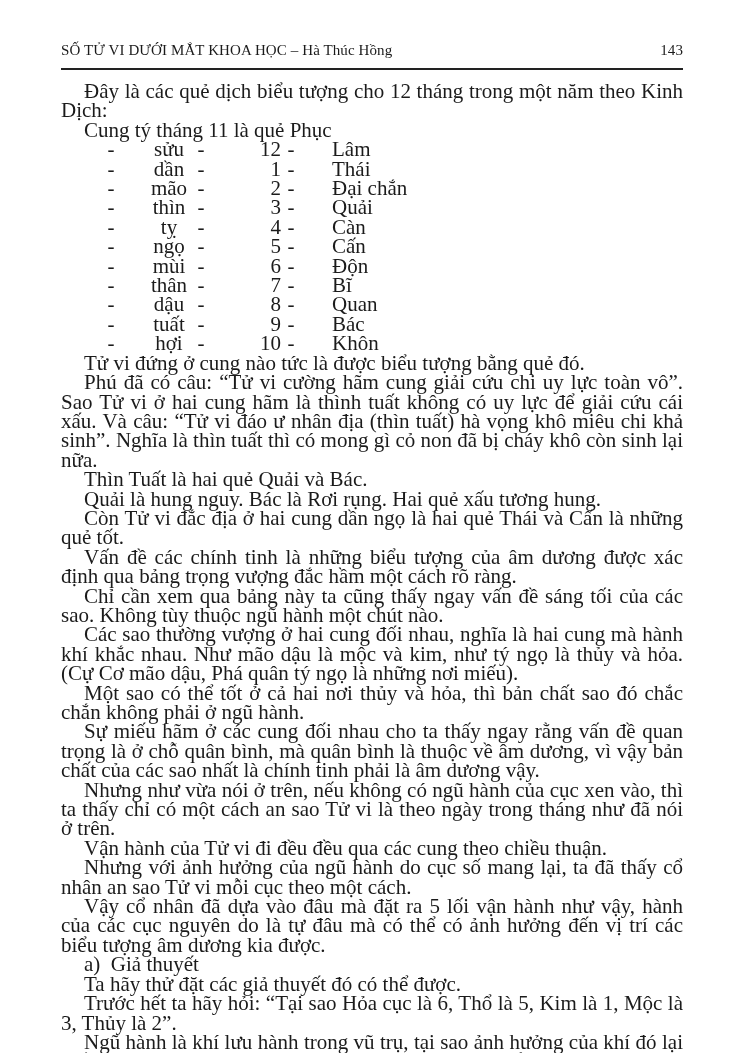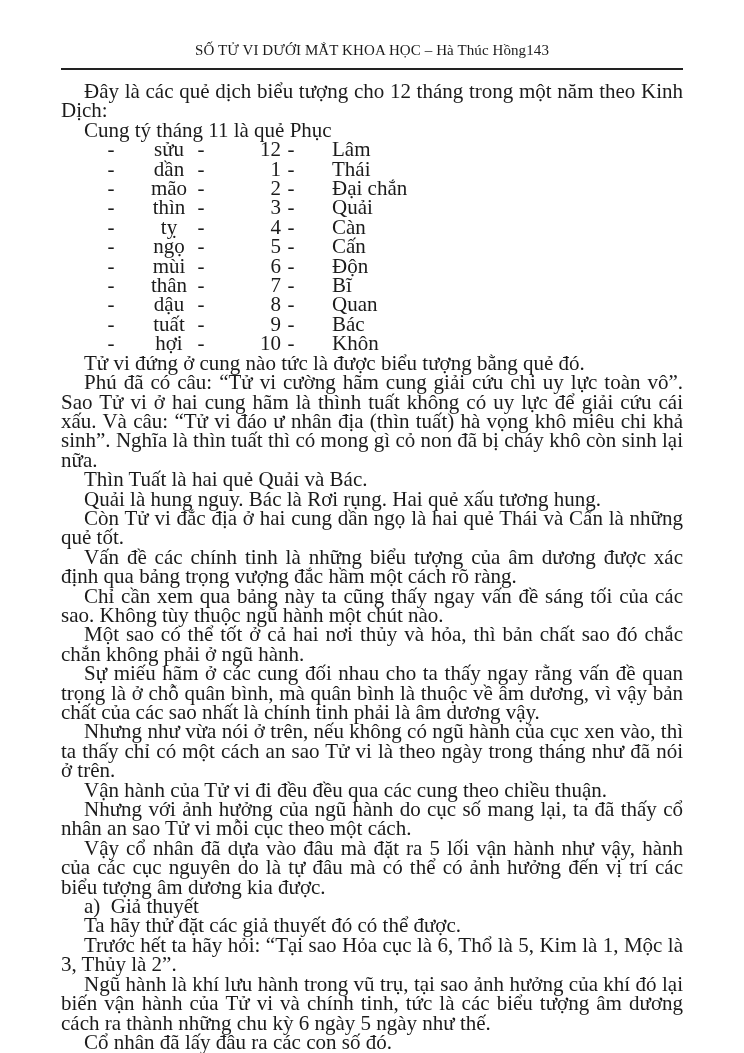--- a/index.html
+++ b/index.html
@@ -14,21 +14,21 @@
     margin: 0 auto;
     background: #ffffff;
     box-sizing: border-box;
     padding: 42px 61px 0 61px;
     font-family: "Liberation Serif", "DejaVu Serif", serif;
     color: #1b1b1b;
     overflow: hidden;
   }
   .header {
     display: flex;
-    justify-content: center;
+    justify-content: space-between;
     align-items: baseline;
     font-size: 15px;
     letter-spacing: 0.1px;
   }
   .header-rule {
     border-bottom: 2px solid #222222;
     margin-top: 9px;
     height: 0;
   }
   .content {
@@ -162,20 +162,21 @@
       </div>
 
     <div>
         <p>Tử vi đứng ở cung nào tức là được biểu tượng bằng quẻ đó.</p>
         <p>Phú đã có câu: “Tử vi cường hãm cung giải cứu chi uy lực toàn vô”. Sao Tử vi ở hai cung hãm là thình tuất không có uy lực để giải cứu cái xấu. Và câu: “Tử vi đáo ư nhân địa (thìn tuất) hà vọng khô miêu chi khả sinh”. Nghĩa là thìn tuất thì có mong gì cỏ non đã bị cháy khô còn sinh lại nữa.</p>
         <p>Thìn Tuất là hai quẻ Quải và Bác.</p>
         <p>Quải là hung nguy. Bác là Rơi rụng. Hai quẻ xấu tương hung.</p>
         <p>Còn Tử vi đắc địa ở hai cung dần ngọ là hai quẻ Thái và Cấn là những quẻ tốt.</p>
         <p>Vấn đề các chính tinh là những biểu tượng của âm dương được xác định qua bảng trọng vượng đắc hầm một cách rõ ràng.</p>
         <p>Chỉ cần xem qua bảng này ta cũng thấy ngay vấn đề sáng tối của các sao. Không tùy thuộc ngũ hành một chút nào.</p>
+        <p>Các sao thường vượng ở hai cung đối nhau, nghĩa là hai cung mà hành khí khắc nhau. Như mão dậu là mộc và kim, như tý ngọ là thủy và hỏa. (Cự Cơ mão dậu, Phá quân tý ngọ là những nơi miếu).</p>
         <p>Một sao có thể tốt ở cả hai nơi thủy và hỏa, thì bản chất sao đó chắc chắn không phải ở ngũ hành.</p>
         <p>Sự miếu hãm ở các cung đối nhau cho ta thấy ngay rằng vấn đề quan trọng là ở chỗ quân bình, mà quân bình là thuộc về âm dương, vì vậy bản chất của các sao nhất là chính tinh phải là âm dương vậy.</p>
         <p>Nhưng như vừa nói ở trên, nếu không có ngũ hành của cục xen vào, thì ta thấy chỉ có một cách an sao Tử vi là theo ngày trong tháng như đã nói ở trên.</p>
         <p>Vận hành của Tử vi đi đều đều qua các cung theo chiều thuận.</p>
         <p>Nhưng với ảnh hưởng của ngũ hành do cục số mang lại, ta đã thấy cổ nhân an sao Tử vi mỗi cục theo một cách.</p>
         <p>Vậy cổ nhân đã dựa vào đâu mà đặt ra 5 lối vận hành như vậy, hành của các cục nguyên do là tự đâu mà có thể có ảnh hưởng đến vị trí các biểu tượng âm dương kia được.</p>
         <p>a) Giả thuyết</p>
         <p>Ta hãy thử đặt các giả thuyết đó có thể được.</p>
         <p>Trước hết ta hãy hỏi: “Tại sao Hỏa cục là 6, Thổ là 5, Kim là 1, Mộc là 3, Thủy là 2”.</p>
         <p>Ngũ hành là khí lưu hành trong vũ trụ, tại sao ảnh hưởng của khí đó lại biến vận hành của Tử vi và chính tinh, tức là các biểu tượng âm dương cách ra thành những chu kỳ 6 ngày 5 ngày như thế.</p>

